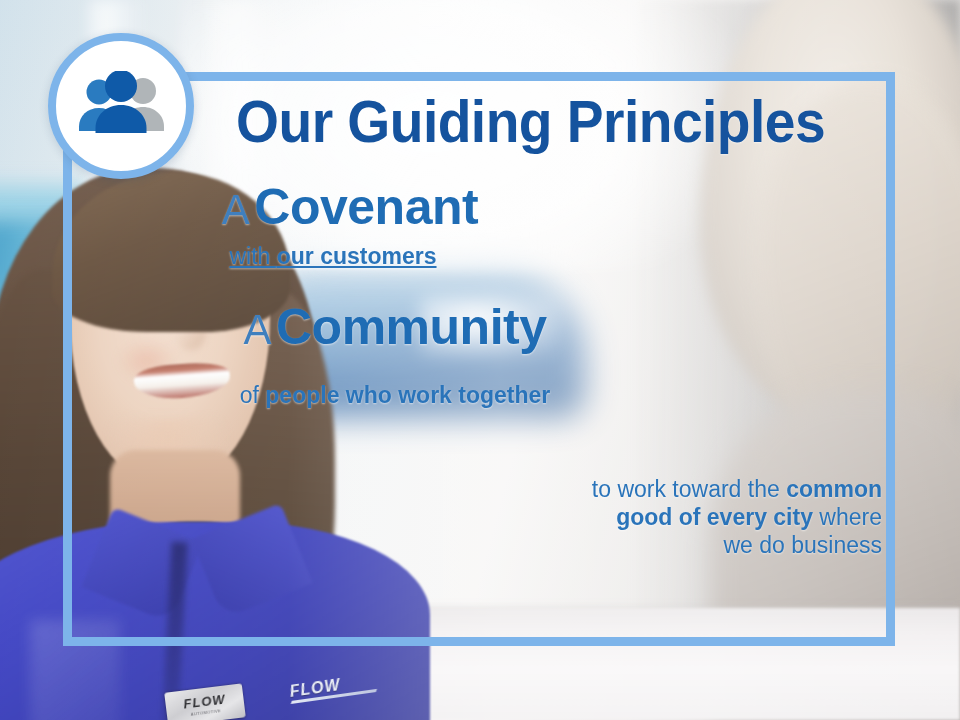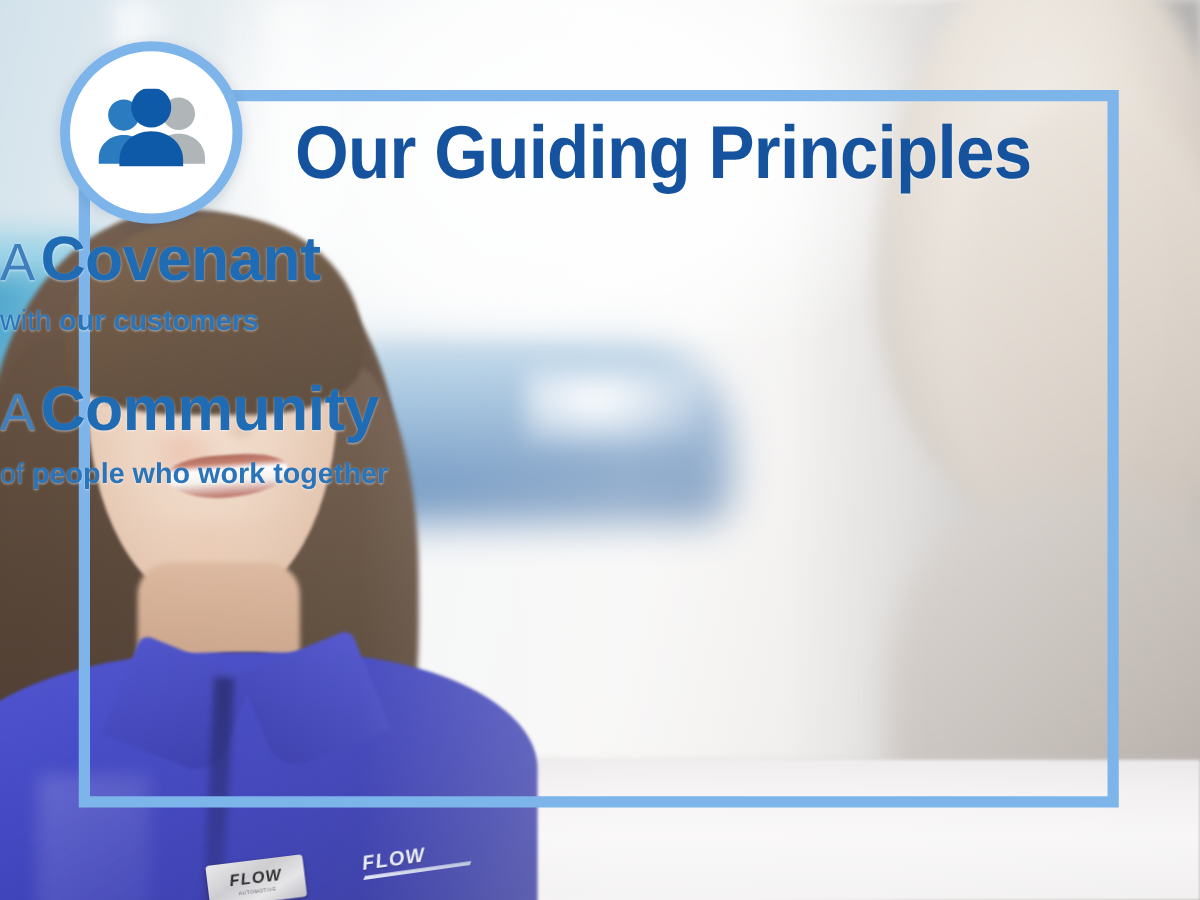--- a/index.html
+++ b/index.html
@@ -311,24 +311,24 @@
 
   .sub{
     color:#2a74ba;
     font-size:23px;
     line-height:1.22;
     font-weight:400;
   }
   .sub b{font-weight:700;}
 
   
-  .b1{position:absolute;left:0;top:0;width:700px;text-align:left;}
-  .b1 .sub{margin-top:9px;padding-right:34px;}
-  .b2{position:absolute;left:0;top:120px;width:790px;text-align:left;}
-  .b2 .sub{margin-top:11px;padding-right:0px;}
+  .b1{position:absolute;left:0;top:0;width:700px;text-align:center;}
+  .b1 .sub{margin-top:9px;padding-right:34px;text-decoration:underline;}
+  .b2{position:absolute;left:0;top:120px;width:790px;text-align:center;}
+  .b2 .sub{margin-top:28px;padding-right:0px;}
   .b3{position:absolute;left:0;top:282px;width:900px;text-align:right;}
   .b3 .sub{margin-top:11px;padding-right:18px;}
 
   .t-shadow{ text-shadow:0 1px 2px rgba(255,255,255,.55); }
 </style>
 </head>
 <body>
 
 <div class="poster">
 
@@ -427,16 +427,25 @@
         <span class="word">Community</span>
       </div>
       <div class="sub t-shadow">
         <div>
           <span>of </span><b>people who work together</b>
         </div>
       </div>
     </div>
 
     <div class="block b3">
+      <div class="sub t-shadow">
+        <div>
+          <span>to work toward the </span><b>common</b>
+        </div>
+        <div>
+          <b>good of every city</b><span> where</span>
+        </div>
+        <div>we do business</div>
+      </div>
     </div>
 
   </div>
 </div>
 
 </body></html>

